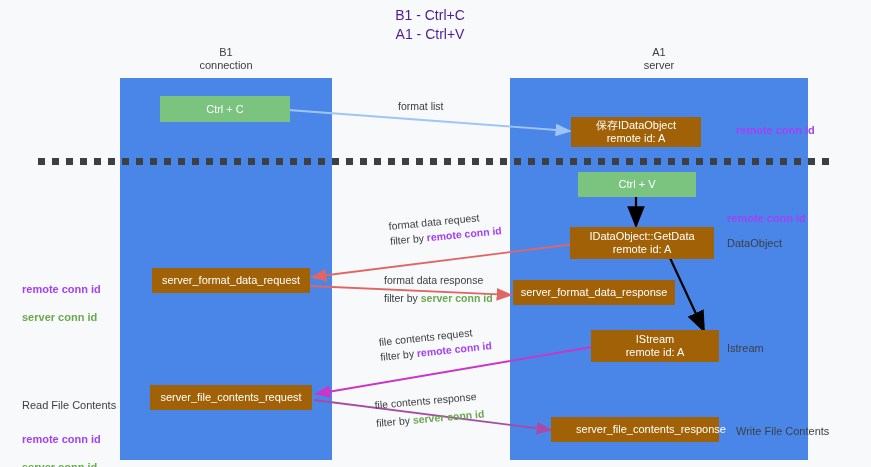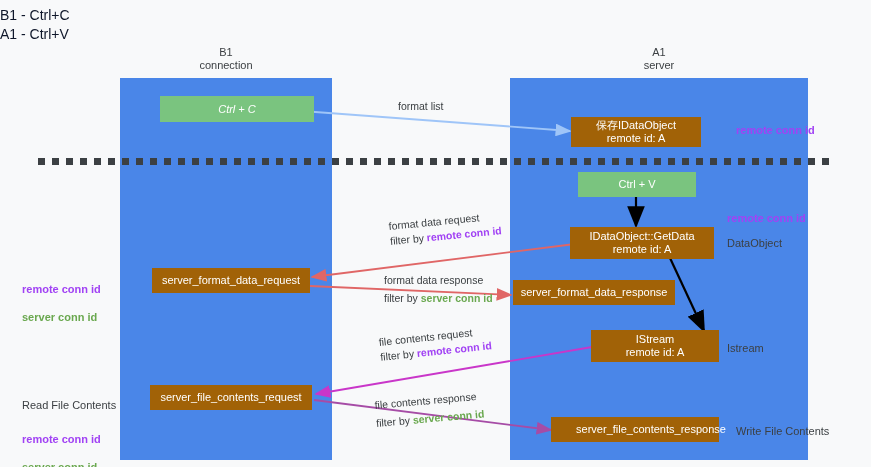--- a/index.html
+++ b/index.html
@@ -18,23 +18,23 @@
   .lane {
     position: absolute;
     background: #4a86e8;
   }
   .lane-b1 { left: 120px; top: 78px; width: 212px; height: 382px; }
   .lane-a1 { left: 510px; top: 78px; width: 298px; height: 382px; }
 
   .title {
     position: absolute;
     left: 0; right: 11px; top: 6px;
-    text-align: left;
+    text-align: center;
     font-size: 14px;
-    color: #0f172a;
+    color: #4c1d95;
     line-height: 19px;
     white-space: pre-line;
   }
   .lane-head {
     position: absolute;
     text-align: center;
     font-size: 11px;
     color: #3c4043;
     line-height: 13px;
     white-space: pre-line;
@@ -138,21 +138,21 @@
 
     <line x1="670" y1="258" x2="704" y2="331" stroke="#000000" stroke-width="2.2" marker-end="url(#ah-black)"></line>
 
     <line x1="592" y1="347" x2="316" y2="394" stroke="#c936c9" stroke-width="1.8" marker-end="url(#ah-magenta)"></line>
 
     <line x1="314" y1="400" x2="551" y2="430" stroke="#a64ca6" stroke-width="1.8" marker-end="url(#ah-purple)"></line>
   </svg>
 
   <div class="dashed-div"></div>
 
-  <div class="node green" style="left:160px; top:96px; width:154px; height:26px;font-style:italic;">Ctrl + C</div>
+  <div class="node green" style="left:160px; top:96px; width:130px; height:26px;">Ctrl + C</div>
 
   <div class="node orange" style="left:571px; top:117px; width:130px; height:30px;">保存IDataObject
 remote id: A</div>
 
   <div class="node green" style="left:578px; top:172px; width:118px; height:25px;">Ctrl + V</div>
 
   <div class="node orange" style="left:570px; top:227px; width:144px; height:32px;">IDataObject::GetData
 remote id: A</div>
 
   <div class="node orange" style="left:152px; top:268px; width:158px; height:25px;">server_format_data_request</div>

